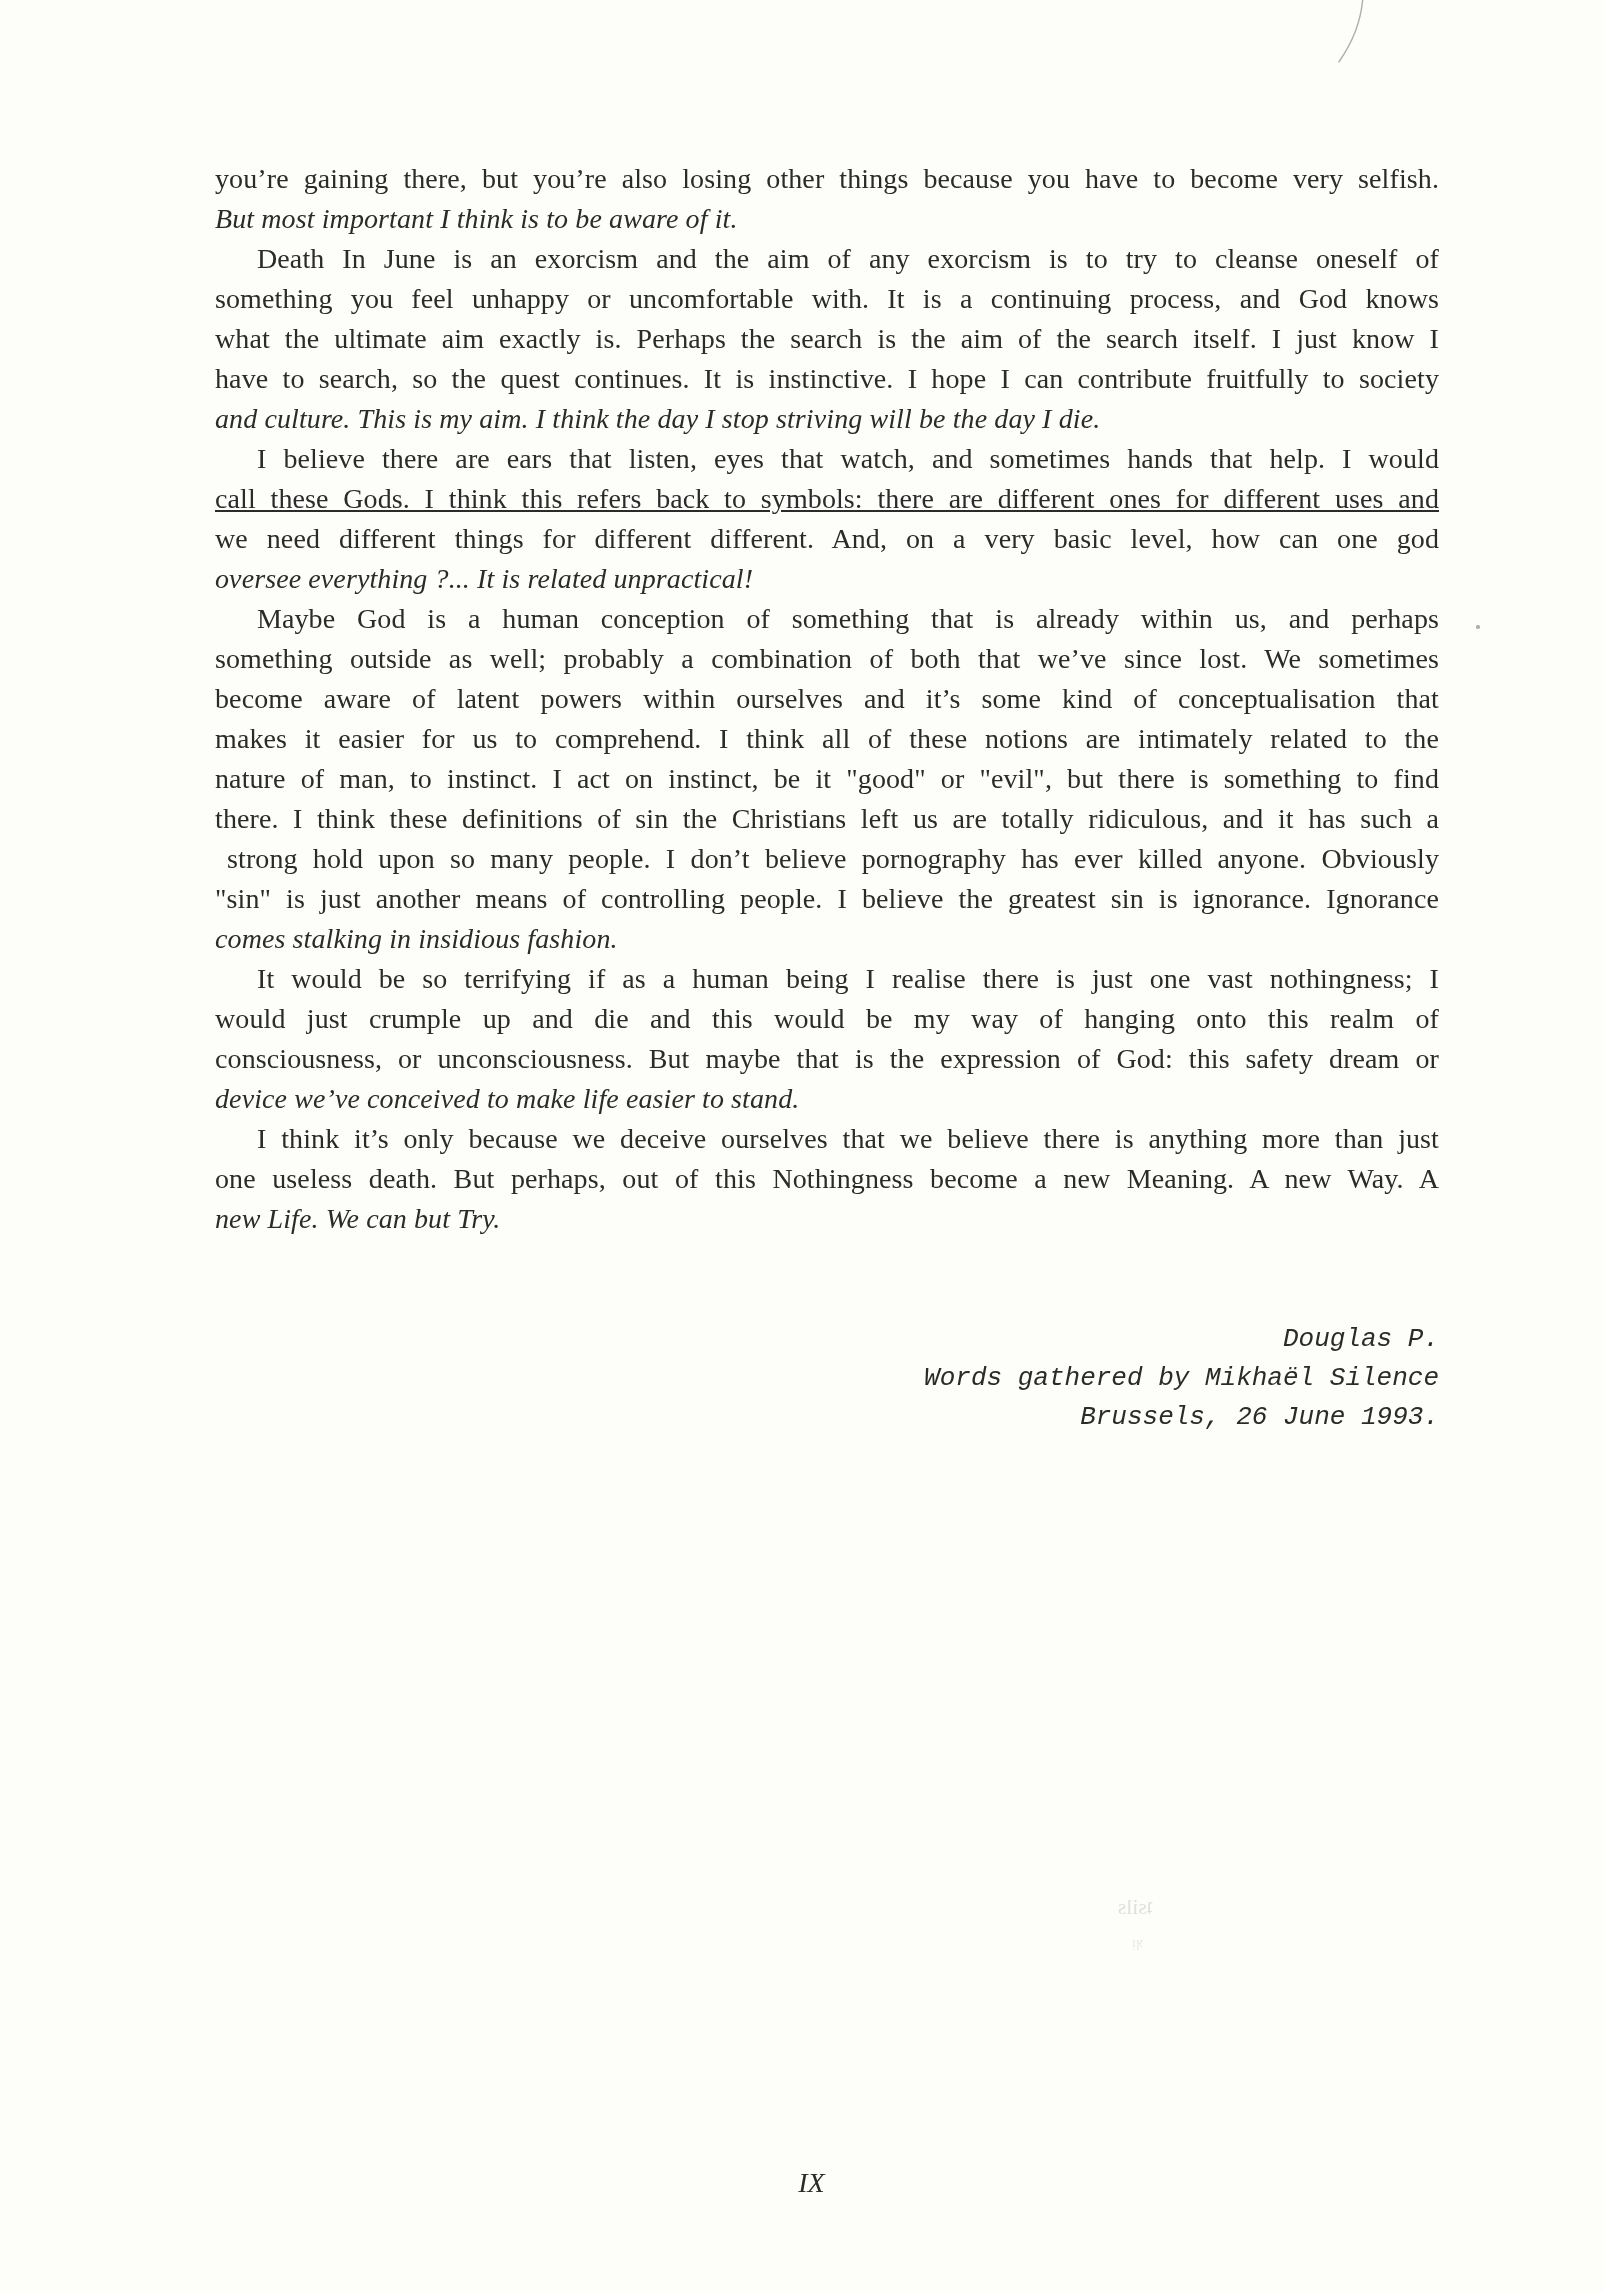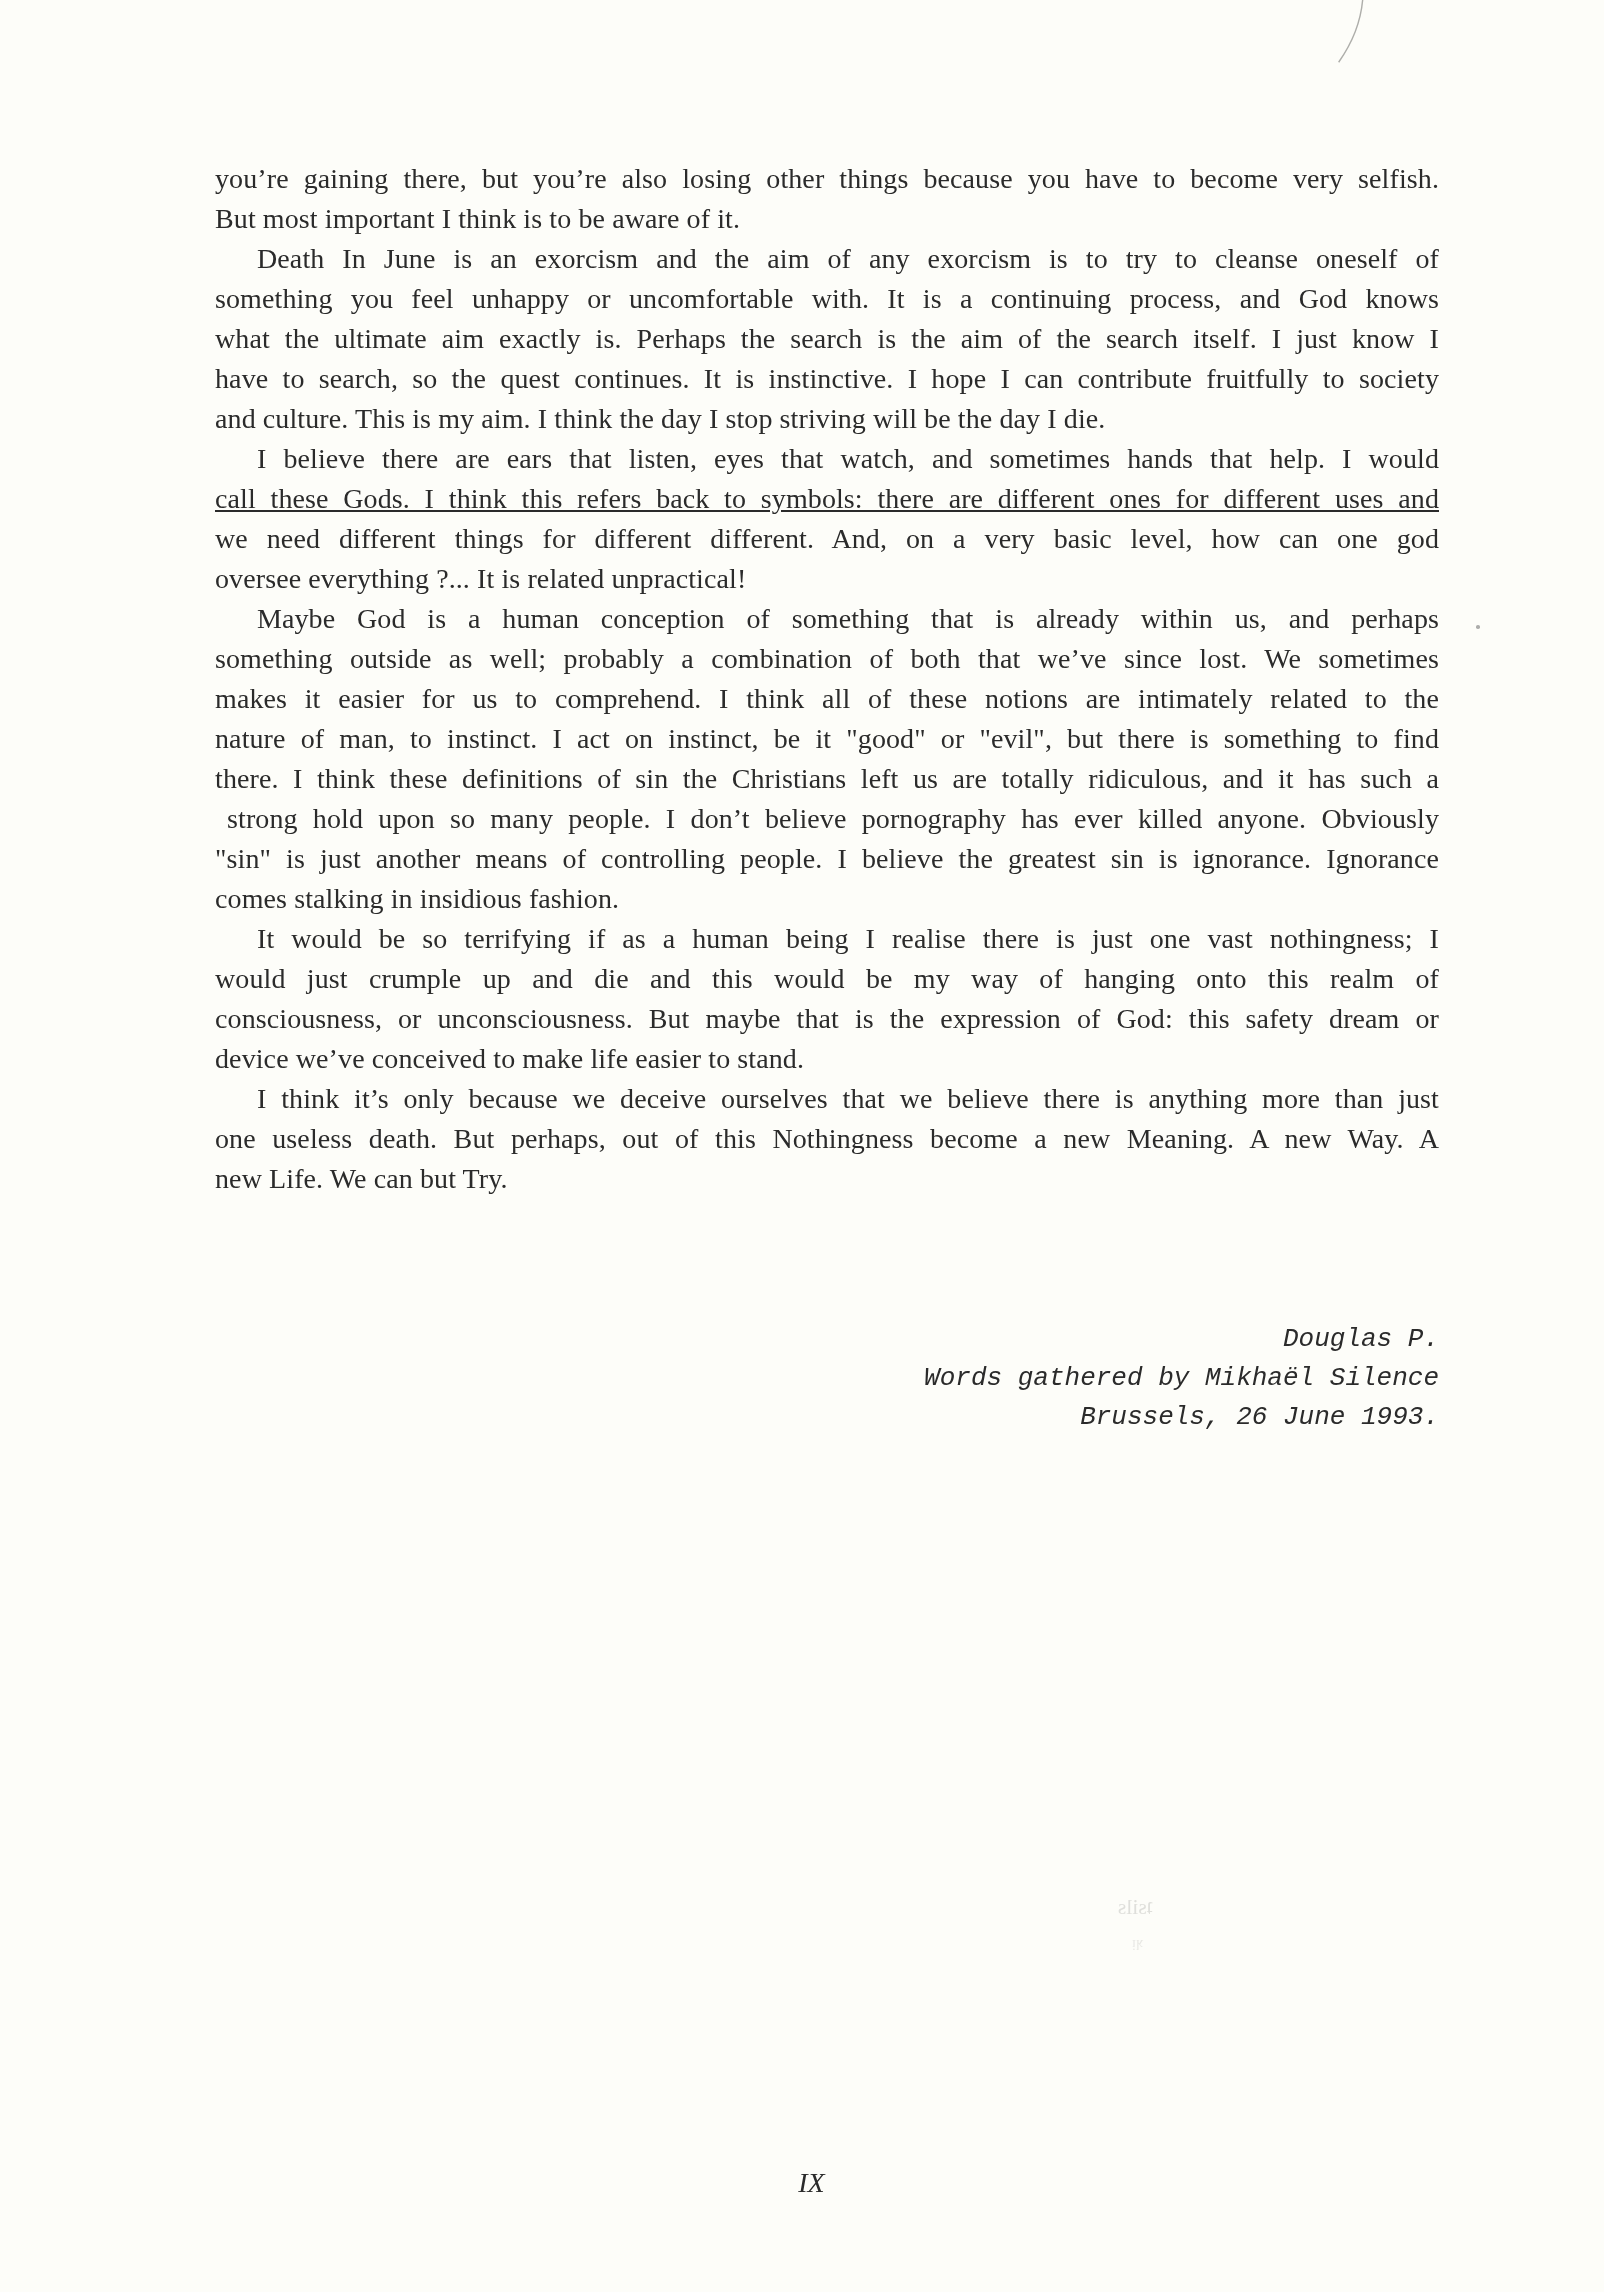--- a/index.html
+++ b/index.html
@@ -34,20 +34,21 @@
     font-size: 28px;
     white-space: nowrap;
     text-align: justify;
     text-align-last: justify;
     word-spacing: 0px;
     letter-spacing: 0.1px;
   }
   .line.last {
     text-align-last: left;
     text-align: left;
+    font-style: italic;
   }
   .line.indent {
     padding-left: 42px;
   }
   .signature {
     position: absolute;
     right: 166px;
     top: 1320px;
     text-align: right;
     font-style: italic;
@@ -136,20 +137,21 @@
     <div>
       <span class="line indent" style="white-space: normal; overflow: hidden;">I believe there are ears that listen, eyes that watch, and sometimes  hands that help. I would</span>
       <span class="line" style="white-space: normal; overflow: hidden; text-decoration: underline;">call these Gods. I think this refers back to symbols: there are different ones for different uses and</span>
       <span class="line" style="white-space: normal; overflow: hidden;">we need different things for different different. And, on a very basic level, how can one god</span>
       <span class="line last" style="white-space: normal; overflow: hidden;">oversee everything ?... It is related unpractical!</span>
     </div>
 
     <div>
       <span class="line indent" style="white-space: normal; overflow: hidden;">Maybe God is a human conception of something that is already within us, and perhaps</span>
       <span class="line" style="white-space: normal; overflow: hidden;">something outside as well; probably a combination of both that we’ve since lost. We sometimes</span>
+      <span class="line" style="white-space: normal; overflow: hidden;">become aware of latent powers within ourselves and it’s some kind of conceptualisation that</span>
       <span class="line" style="white-space: normal; overflow: hidden;">makes it easier for us to comprehend. I think all of these notions are intimately related to the</span>
       <span class="line" style="white-space: normal; overflow: hidden;">nature of man, to instinct. I act on instinct, be it "good" or "evil", but there is something to find</span>
       <span class="line" style="white-space: normal; overflow: hidden;">there. I think these definitions of sin the Christians left us are totally ridiculous, and it has such a</span>
       <span class="line" style="white-space: normal; overflow: hidden; margin-left: 12px;">strong hold upon so many people. I don’t believe pornography has ever killed anyone. Obviously</span>
       <span class="line" style="white-space: normal; overflow: hidden;">"sin" is just another means of controlling people. I believe the greatest sin is ignorance. Ignorance</span>
       <span class="line last" style="white-space: normal; overflow: hidden;">comes stalking in insidious fashion.</span>
     </div>
 
     <div>
       <span class="line indent" style="white-space: normal; overflow: hidden;">It would be so terrifying if as a human being I realise there is just one vast nothingness; I</span>

